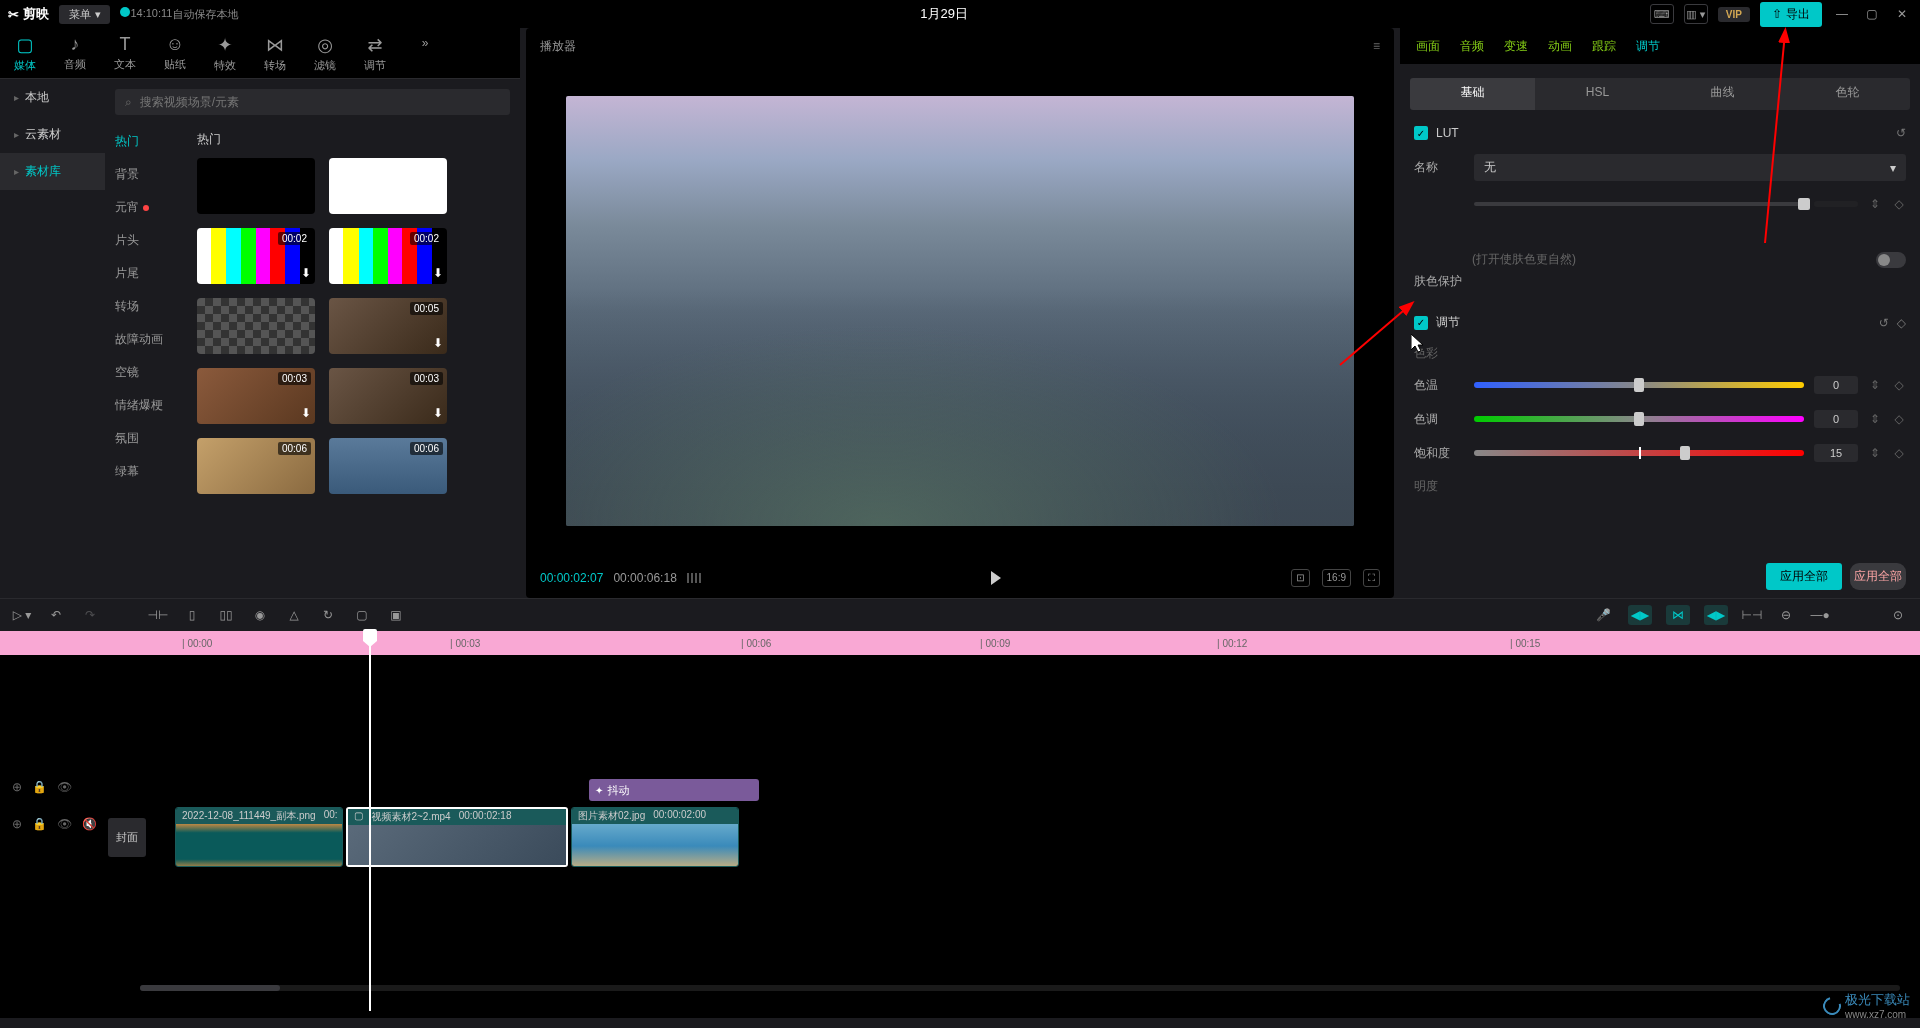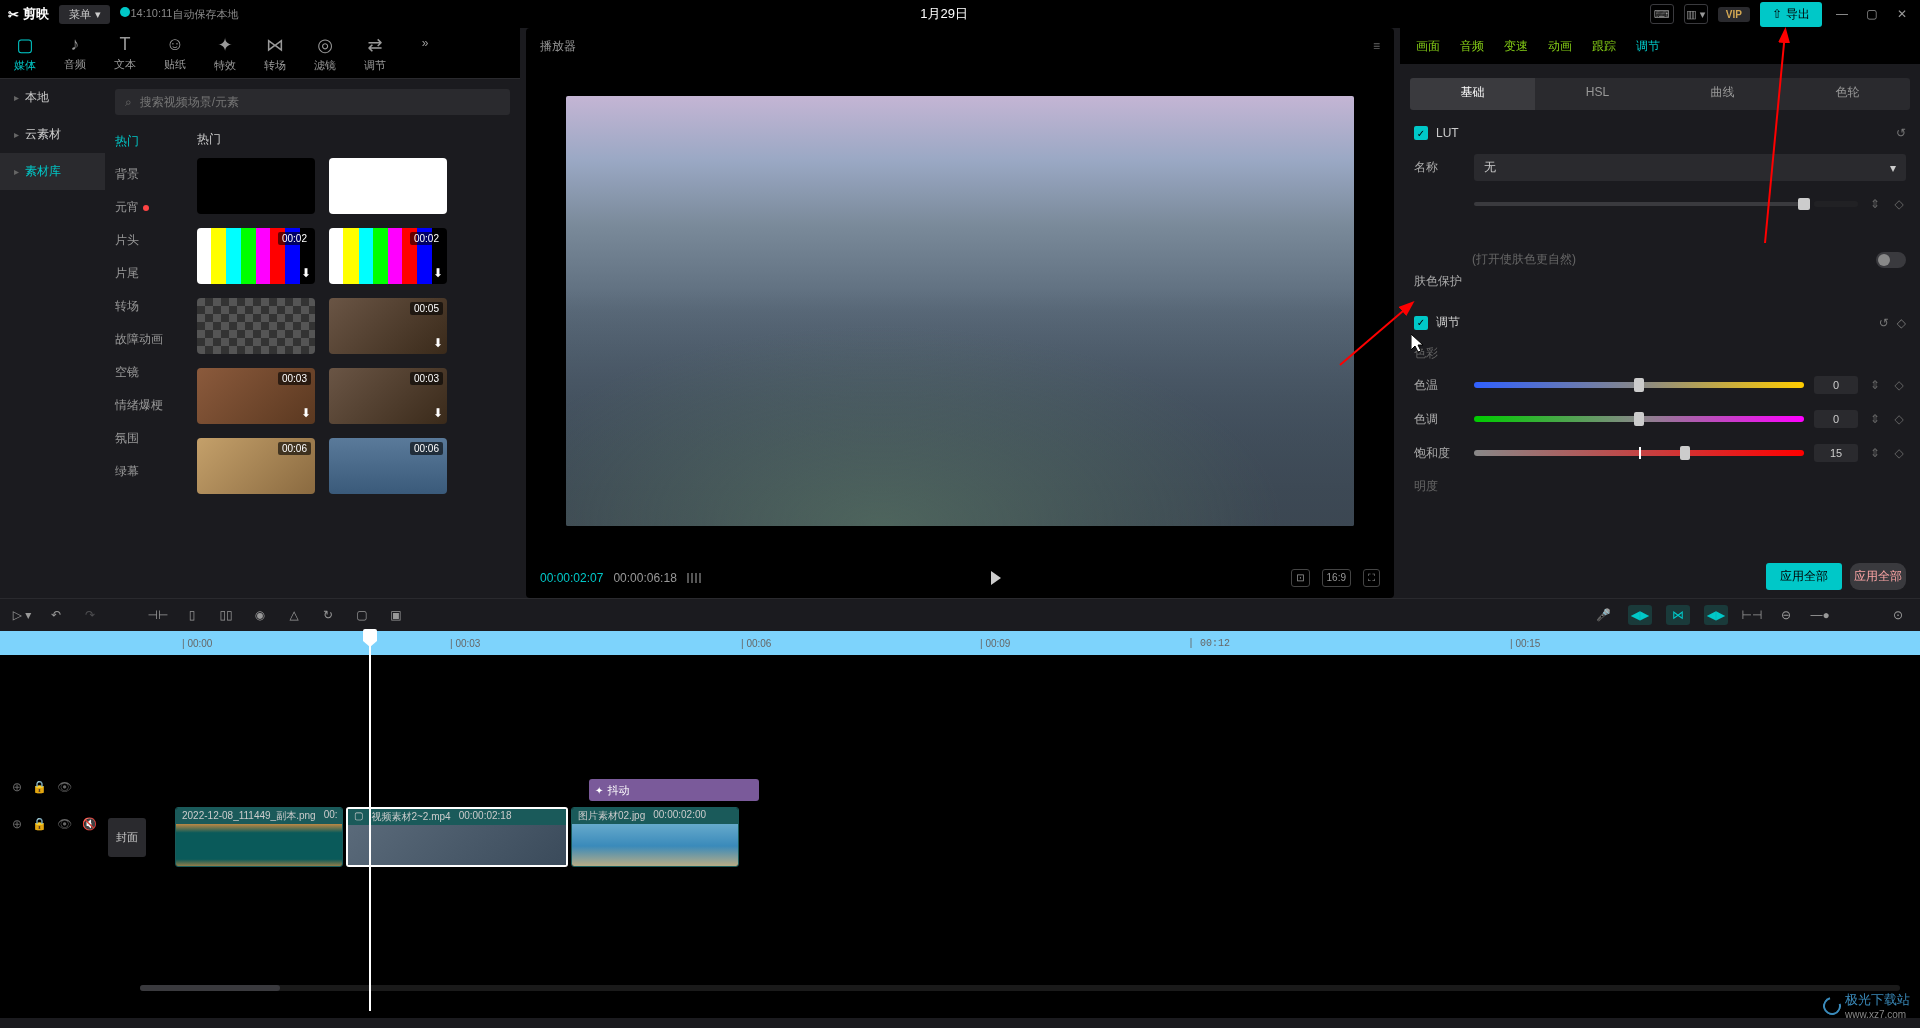--- a/index.html
+++ b/index.html
@@ -117,21 +117,21 @@
 .btn-save { background: #00c8c8; color: #000; padding: 5px 14px; border-radius: 3px; font-size: 12px; }
 .btn-apply { background: #3a3a3e; color: #fca5a5; padding: 5px 4px; border-radius: 9px; font-size: 12px; }
 
 
 .timeline-area { height: 420px; background: #000; border-top: 1px solid #2a2a2e; }
 .timeline-toolbar { height: 32px; display: flex; align-items: center; padding: 0 12px; gap: 14px; color: #999; background: #1b1b1f; }
 .tl-tool { display: flex; align-items: center; justify-content: center; width: 20px; height: 20px; }
 .tl-spacer { flex: 1; }
 .tl-tool.teal { color: #00c8c8; background: #1a3a3a; border-radius: 3px; padding: 2px; width: 24px; }
 
-.timeline-ruler { height: 24px; display: flex; align-items: center; color: #666; font-size: 10px; padding-left: 92px; position: relative; background: #7dd3fc; }
+.timeline-ruler { height: 24px; display: flex; align-items: center; color: #666; font-size: 10px; padding-left: 92px; position: relative; background: #f9a8d4; }
 .ruler-mark { position: absolute; }
 .playhead { position: absolute; left: 369px; top: 0; width: 2px; height: 380px; background: #fff; z-index: 5; }
 .playhead::before { content: ""; position: absolute; top: -2px; left: -6px; width: 14px; height: 12px; background: #fff; border-radius: 2px 2px 0 0; }
 .playhead::after { content: ""; position: absolute; top: 10px; left: -6px; border-left: 7px solid transparent; border-right: 7px solid transparent; border-top: 6px solid #fff; }
 
 .timeline-body { position: relative; height: 340px; }
 .track-controls { position: absolute; left: 0; width: 100px; }
 .track-ctrl-row { height: 28px; display: flex; align-items: center; gap: 10px; padding-left: 12px; color: #666; }
 .track-ctrl-row2 { position: absolute; top: 155px; }
 .track-label-cover { position: absolute; left: 108px; top: 163px; background: #2a2a2e; color: #ccc; padding: 12px 8px; border-radius: 3px; font-size: 11px; }
@@ -488,21 +488,21 @@
     <span class="tl-tool">—●</span>
     <span style="width:30px;"></span>
     <span class="tl-tool">⊙</span>
   </div>
   <div class="timeline-ruler" id="timeline-ruler">
     <div class="playhead"></div>
   <div class="ruler-mark" style="left: 182px;">| 00:00</div>
       <div class="ruler-mark" style="left: 450px;">| 00:03</div>
       <div class="ruler-mark" style="left: 741px;">| 00:06</div>
       <div class="ruler-mark" style="left: 980px;">| 00:09</div>
-      <div class="ruler-mark" style="left: 1188px; font-family: Liberation Mono, monospace;">| 00:12</div>
+      <div class="ruler-mark" style="left: 1217px;">| 00:12</div>
       <div class="ruler-mark" style="left: 1510px;">| 00:15</div>
     </div>
   <div class="timeline-body">
     <div class="track-controls">
       <div class="track-ctrl-row" style="position:absolute;top:118px;">
         <span>⊕</span>
         <span>🔒</span>
         <span>👁</span>
       </div>
       <div class="track-ctrl-row track-ctrl-row2">

